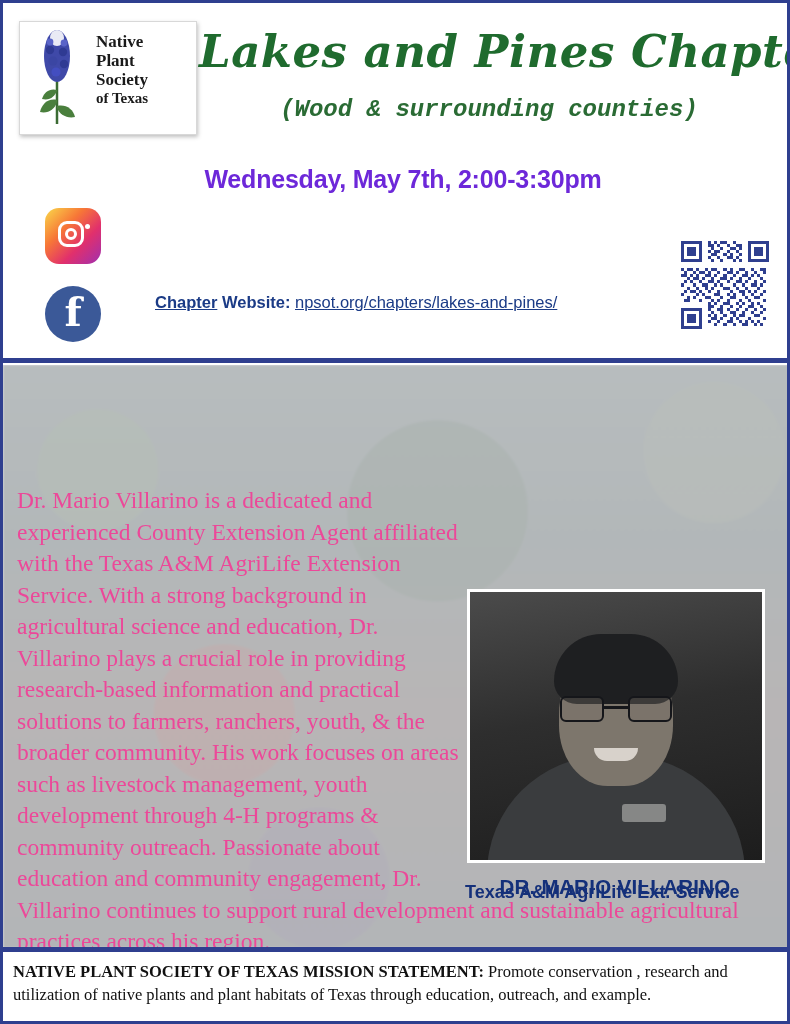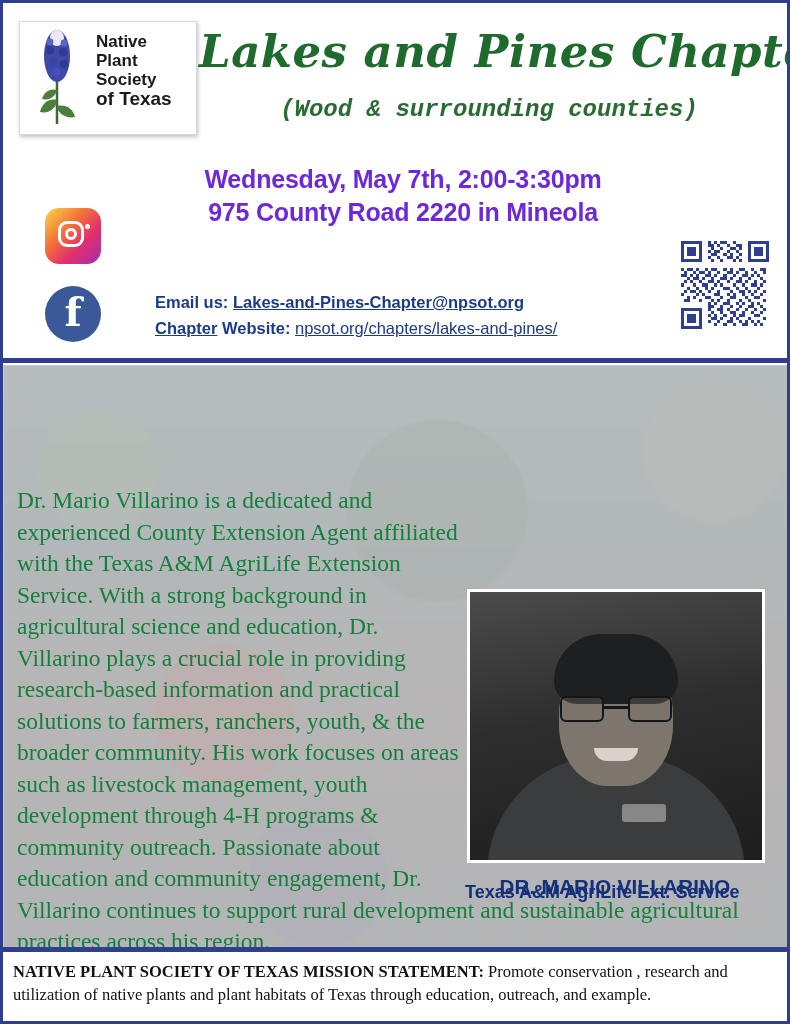--- a/index.html
+++ b/index.html
@@ -48,28 +48,28 @@
     left: 6px;
     top: 6px;
     width: 66px;
     height: 100px;
   }
   .logo-text {
     position: absolute;
     left: 76px;
     top: 10px;
     width: 96px;
-    font-family: Liberation Sans, sans-serif;
+    font-family: Liberation Serif, serif;
     font-weight: bold;
     font-size: 17px;
     line-height: 19px;
     color: #1a1a1a;
   }
   .logo-text .small {
-    font-size: 19px;
+    font-size: 15px;
   }
 
   .chapter-title {
     position: absolute;
     left: 196px;
     top: 22px;
     width: 580px;
     text-align: center;
     font-family: "DejaVu Serif", serif;
     font-style: italic;
@@ -245,21 +245,21 @@
   }
 
   .bio {
     position: absolute;
     left: 14px;
     top: 120px;
     width: 744px;
     font-family: "Liberation Serif", serif;
     font-size: 23.5px;
     line-height: 31.5px;
-    color: #15803d;
+    color: #ec4899;
     text-align: left;
   }
   .bio .wrap-shape {
     float: right;
     width: 296px;
     height: 400px;
     shape-outside: content-box;
   }
 
   .portrait {
@@ -432,38 +432,33 @@
         <div>Society</div>
         <div class="small">of Texas</div>
       </div>
     </div>
 
     <div class="chapter-title">Lakes and Pines Chapter</div>
     <div class="chapter-sub">(Wood &amp; surrounding counties)</div>
 
     <div class="event-lines">
       <div>Wednesday, May 7th, 2:00-3:30pm</div>
-      <div>975 County Road 2220 in Mineola</div>
     </div>
 
     <div class="ig-icon">
       <span class="ring"></span>
       <span class="lens"></span>
       <span class="dot"></span>
     </div>
 
     <div class="fb-icon">
       <span class="f">f</span>
     </div>
 
     <div class="contact-block">
-      <div class="contact-row">
-        <span class="contact-label">Email us:</span>
-        <span class="contact-link bold">Lakes-and-Pines-Chapter@npsot.org</span>
-      </div>
       <div class="contact-row">
         <span class="contact-label contact-link">Chapter</span>
         <span class="contact-label">Website:</span>
         <span class="contact-link">npsot.org/chapters/lakes-and-pines/</span>
       </div>
     </div>
 
     <svg class="qr" viewBox="0 0 29 29" shape-rendering="crispEdges">
       <rect width="29" height="29" fill="#ffffff"></rect>
       <g fill="#2f3f8f">

